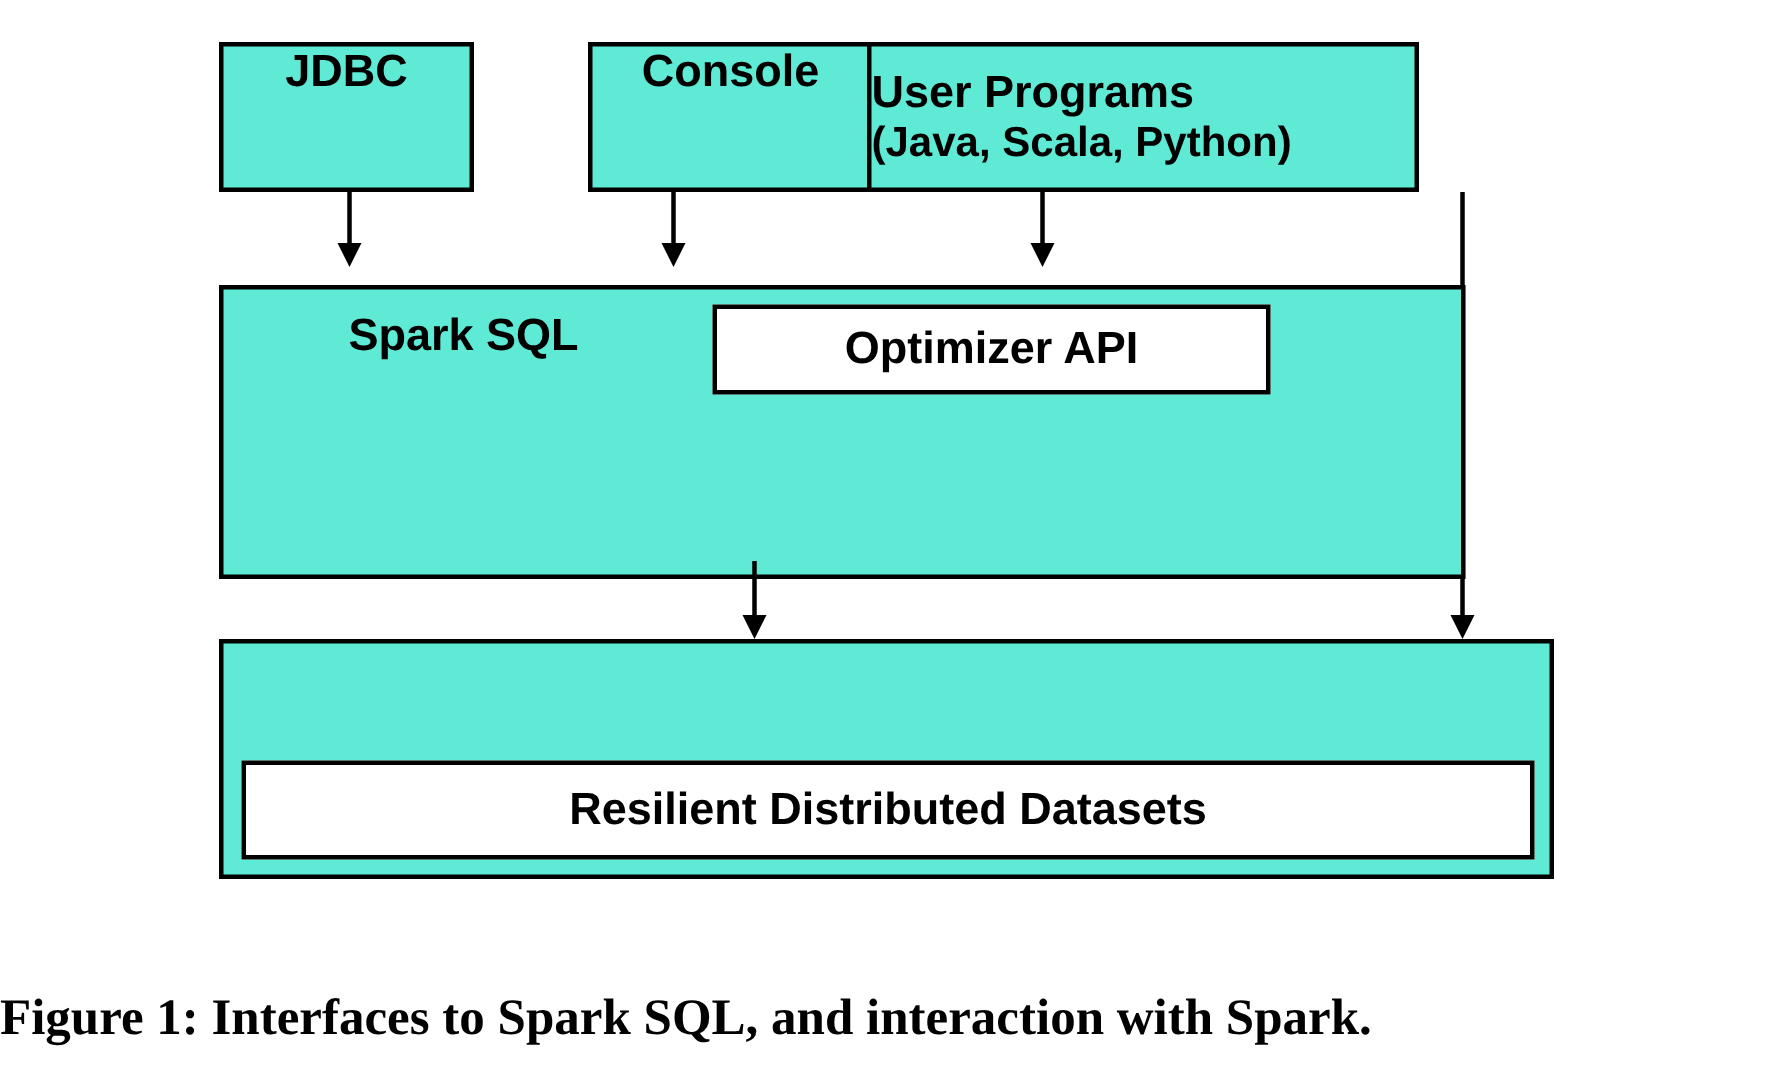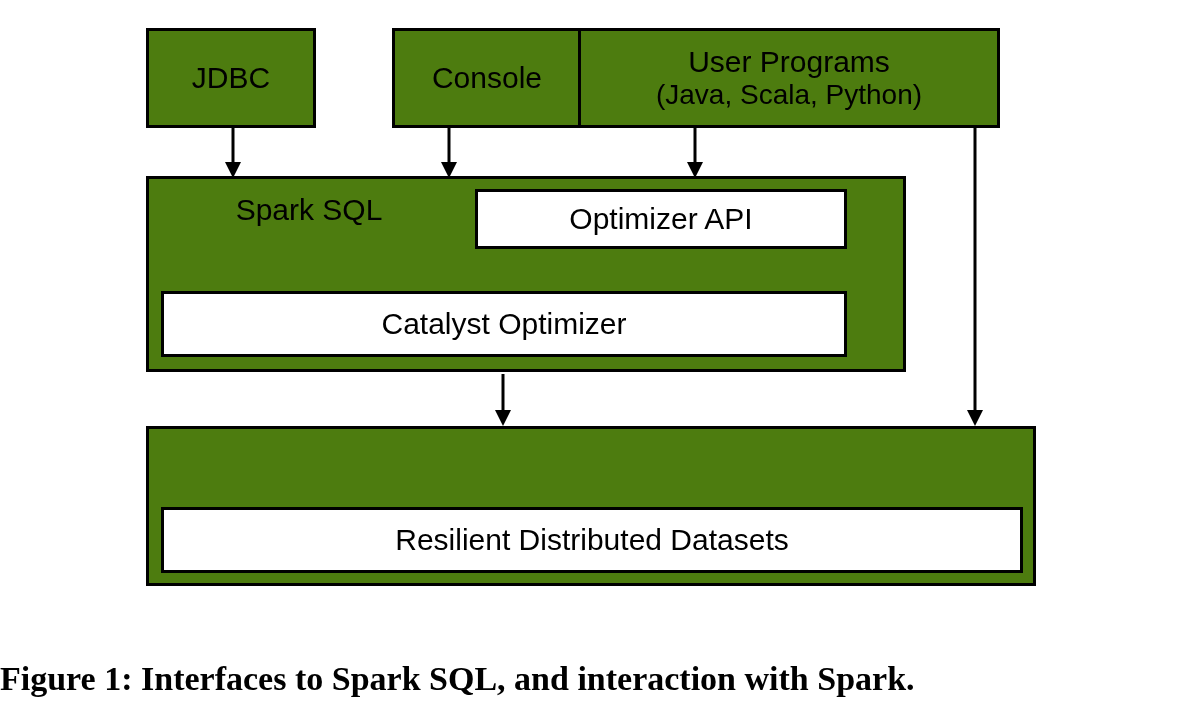--- a/index.html
+++ b/index.html
@@ -12,27 +12,28 @@
     color: #000;
   }
   .canvas {
     position: relative;
     width: 1194px;
     height: 728px;
   }
   .box {
     position: absolute;
     border: 3px solid #000;
-    background: #4d7c0f;
+    background: #5eead4;
     box-sizing: border-box;
     display: flex;
-    align-items: center;
+    align-items: flex-start;
     justify-content: center;
     text-align: center;
     font-size: 30px;
+    font-weight: bold;
   }
   .inner-box {
     position: absolute;
     border: 3px solid #000;
     background: #fff;
     box-sizing: border-box;
     display: flex;
     align-items: center;
     justify-content: center;
     text-align: center;
@@ -63,21 +64,21 @@
 <div class="canvas">
 
   <div class="box" style="left:146px; top:28px; width:170px; height:100px;">
     <span>JDBC</span>
   </div>
 
   <div class="box" style="left:352px; top:28px; width:190px; height:100px;margin-left:40px;">
     <span>Console</span>
   </div>
 
-  <div class="box two-line" style="left:578px; top:28px; width:422px; height:100px; flex-direction:column;">
+  <div class="box two-line" style="left:578px; top:28px; width:368px; height:100px; flex-direction:column;">
     <span style="font-size:30px;">User Programs</span>
     <span class="sub">(Java, Scala, Python)</span>
   </div>
 
   <svg class="arrow" style="left:223px; top:128px; width:20px; height:52px;">
     <line x1="10" y1="0" x2="10" y2="36" stroke="#000" stroke-width="3"></line>
     <polygon points="10,50 2,34 18,34" fill="#000"></polygon>
   </svg>
 
   <svg class="arrow" style="left:439px; top:128px; width:20px; height:52px;">
@@ -88,33 +89,30 @@
   <svg class="arrow" style="left:685px; top:128px; width:20px; height:52px;">
     <line x1="10" y1="0" x2="10" y2="36" stroke="#000" stroke-width="3"></line>
     <polygon points="10,50 2,34 18,34" fill="#000"></polygon>
   </svg>
 
   <svg class="arrow" style="left:965px; top:128px; width:20px; height:300px;">
     <line x1="10" y1="0" x2="10" y2="284" stroke="#000" stroke-width="3"></line>
     <polygon points="10,298 2,282 18,282" fill="#000"></polygon>
   </svg>
 
-  <div class="box" style="left:146px; top:176px; width:760px; height:196px; display:block;">
+  <div class="box" style="left:146px; top:190px; width:831px; height:196px; display:block;">
 
     <div style="position:absolute; left:0; top:0; width:320px; height:62px; display:flex; align-items:center; justify-content:center;">
       <span>Spark SQL</span>
     </div>
 
     <div class="inner-box" style="left:326px; top:10px; width:372px; height:60px;">
       <span>Optimizer API</span>
     </div>
 
-    <div class="inner-box" style="left:12px; top:112px; width:686px; height:66px;">
-      <span>Catalyst Optimizer</span>
-    </div>
   </div>
 
   <svg class="arrow" style="left:493px; top:374px; width:20px; height:54px;">
     <line x1="10" y1="0" x2="10" y2="38" stroke="#000" stroke-width="3"></line>
     <polygon points="10,52 2,36 18,36" fill="#000"></polygon>
   </svg>
 
   <div class="box" style="left:146px; top:426px; width:890px; height:160px; display:block;">
     <div class="inner-box" style="left:12px; top:78px; width:862px; height:66px;">
       <span>Resilient Distributed Datasets</span>

